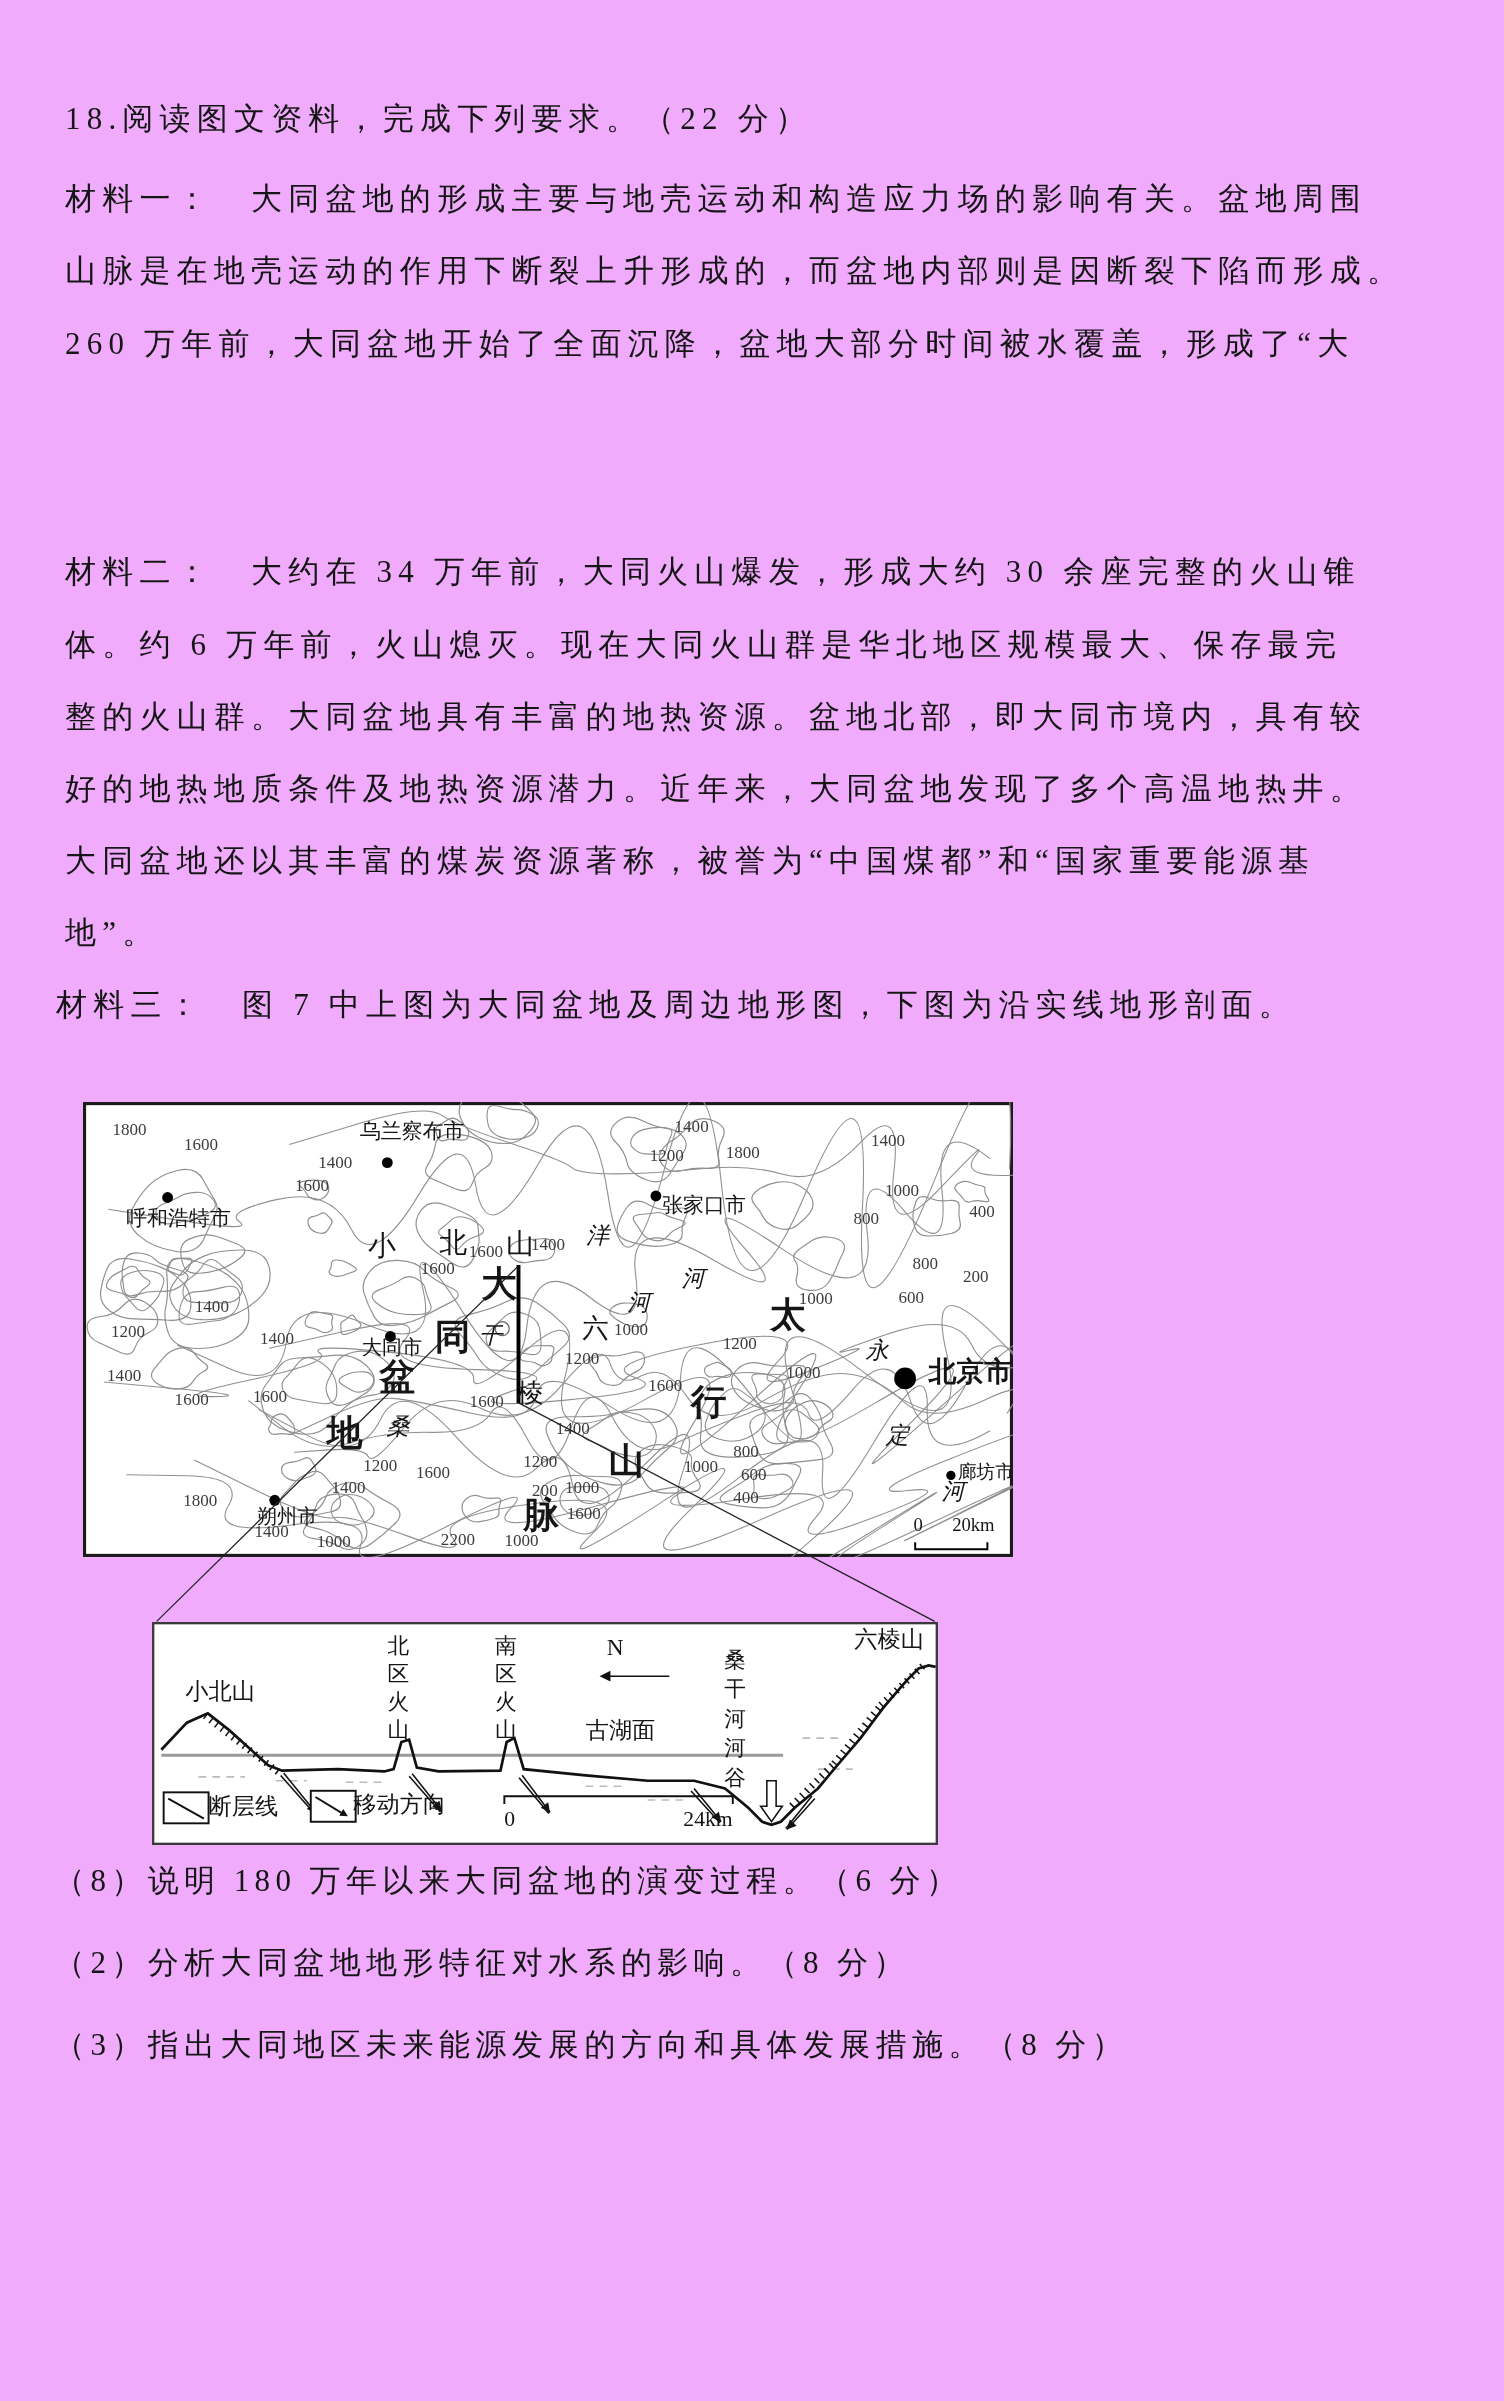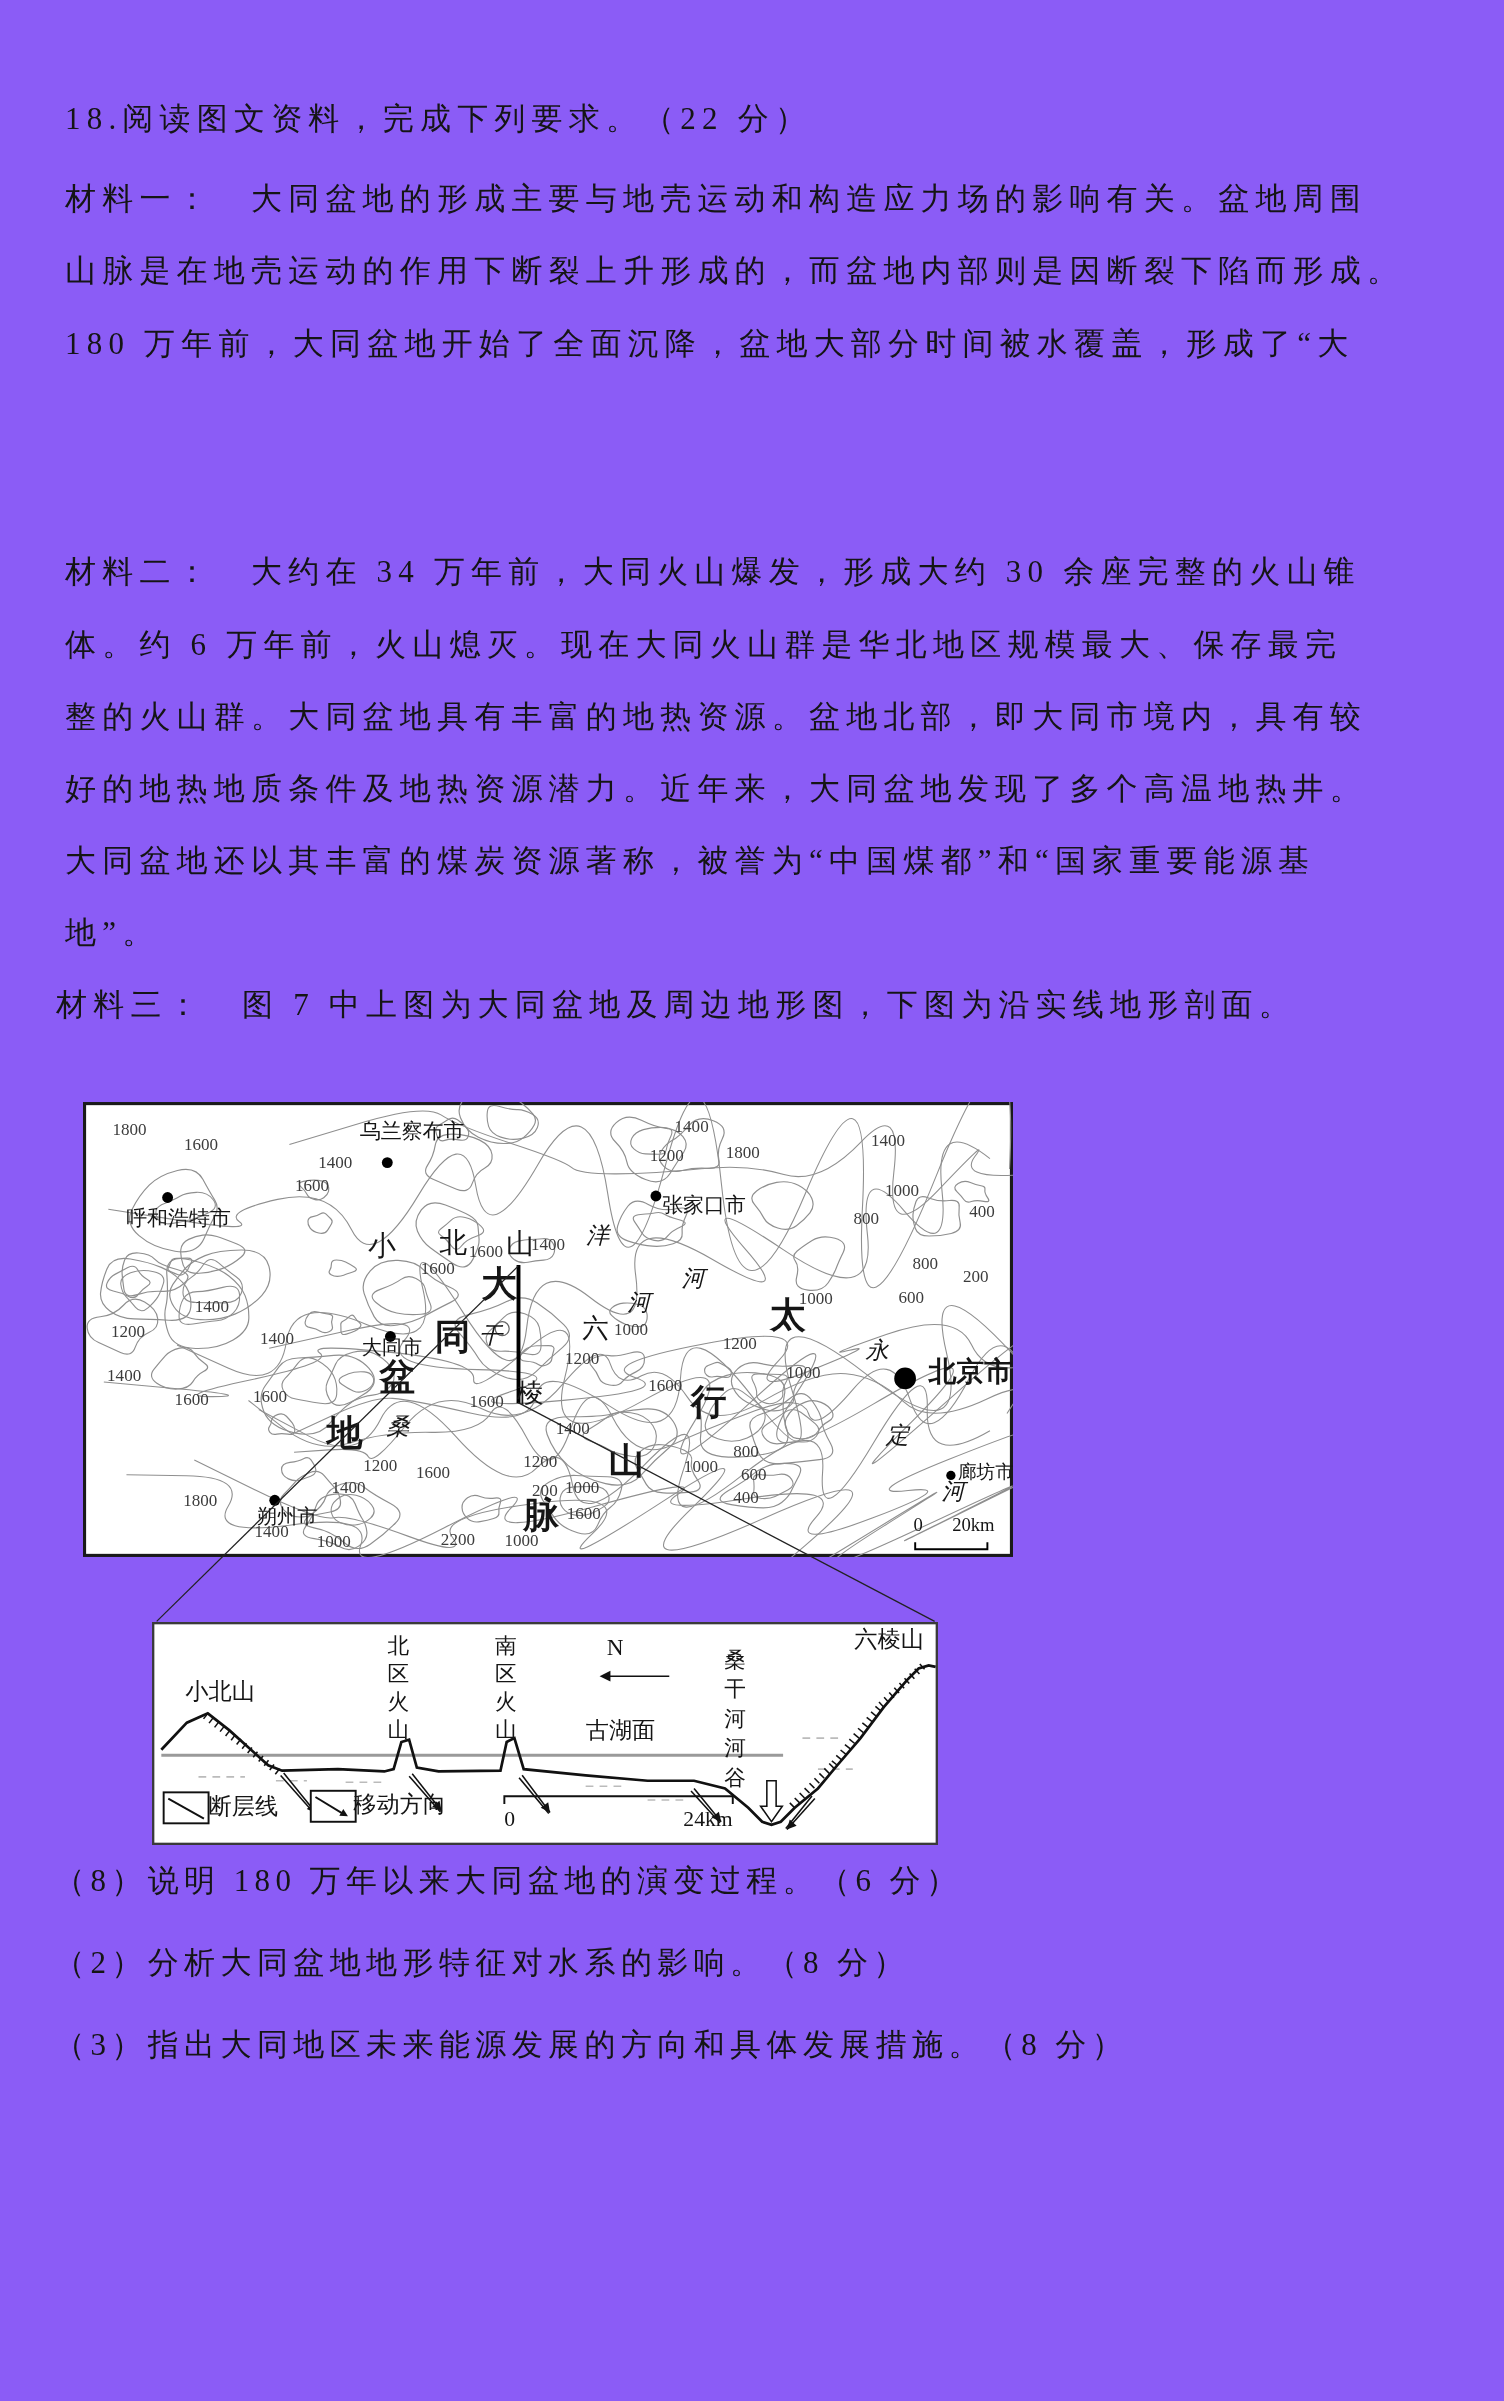--- a/index.html
+++ b/index.html
@@ -1,34 +1,34 @@
 <!DOCTYPE html>
 <html style="font-size:12.4px"><head>
 <meta charset="utf-8">
 <style>
   html,body{margin:0;padding:0;background:#e8e8e8;}
-  #page{position:relative;width:1504px;height:2401px;background:#8b5cf6;overflow:hidden;
+  #page{position:relative;width:1504px;height:2401px;background:#f0abfc;overflow:hidden;
         font-family:"Liberation Serif","DejaVu Serif",serif;color:#111;}
   .bodyline{position:absolute;white-space:pre;font-size:31px;line-height:40px;
             letter-spacing:6.2px;color:#151515;}
   .qline{letter-spacing:5.4px;}
   #topo-map{position:absolute;left:83px;top:1102px;}
   #profile-section{position:absolute;left:151px;top:1622px;}
   #leader-overlay{position:absolute;left:0;top:1086px;pointer-events:none;}
   svg text{font-family:"Liberation Serif","DejaVu Serif",serif;}
 </style>
 </head>
 <body>
 
 <div id="page">
 
   <div class="bodyline" style="left:65px;top:99px">18.阅读图文资料，完成下列要求。（22 分）</div>
   <div class="bodyline" style="left:65px;top:251px">山脉是在地壳运动的作用下断裂上升形成的，而盆地内部则是因断裂下陷而形成。</div>
   <div class="bodyline" style="left:65px;top:179px">材料一：　大同盆地的形成主要与地壳运动和构造应力场的影响有关。盆地周围</div>
-  <div class="bodyline" style="left:65px;top:324px">180 万年前，大同盆地开始了全面沉降，盆地大部分时间被水覆盖，形成了“大</div>
+  <div class="bodyline" style="left:65px;top:324px">260 万年前，大同盆地开始了全面沉降，盆地大部分时间被水覆盖，形成了“大</div>
   <div class="bodyline" style="left:65px;top:552px">材料二：　大约在 34 万年前，大同火山爆发，形成大约 30 余座完整的火山锥</div>
   <div class="bodyline" style="left:65px;top:625px">体。约 6 万年前，火山熄灭。现在大同火山群是华北地区规模最大、保存最完</div>
   <div class="bodyline" style="left:65px;top:697px">整的火山群。大同盆地具有丰富的地热资源。盆地北部，即大同市境内，具有较</div>
   <div class="bodyline" style="left:65px;top:841px">大同盆地还以其丰富的煤炭资源著称，被誉为“中国煤都”和“国家重要能源基</div>
   <div class="bodyline" style="left:65px;top:769px">好的地热地质条件及地热资源潜力。近年来，大同盆地发现了多个高温地热井。</div>
   <div class="bodyline" style="left:65px;top:913px">地”。</div>
   <div class="bodyline" style="left:56px;top:985px">材料三：　图 7 中上图为大同盆地及周边地形图，下图为沿实线地形剖面。</div>
   <div class="bodyline qline" style="left:54px;top:1861px">（8）说明 180 万年以来大同盆地的演变过程。（6 分）</div>
   <div class="bodyline qline" style="left:54px;top:1943px">（2）分析大同盆地地形特征对水系的影响。（8 分）</div>
   <div class="bodyline qline" style="left:54px;top:2025px">（3）指出大同地区未来能源发展的方向和具体发展措施。（8 分）</div>

